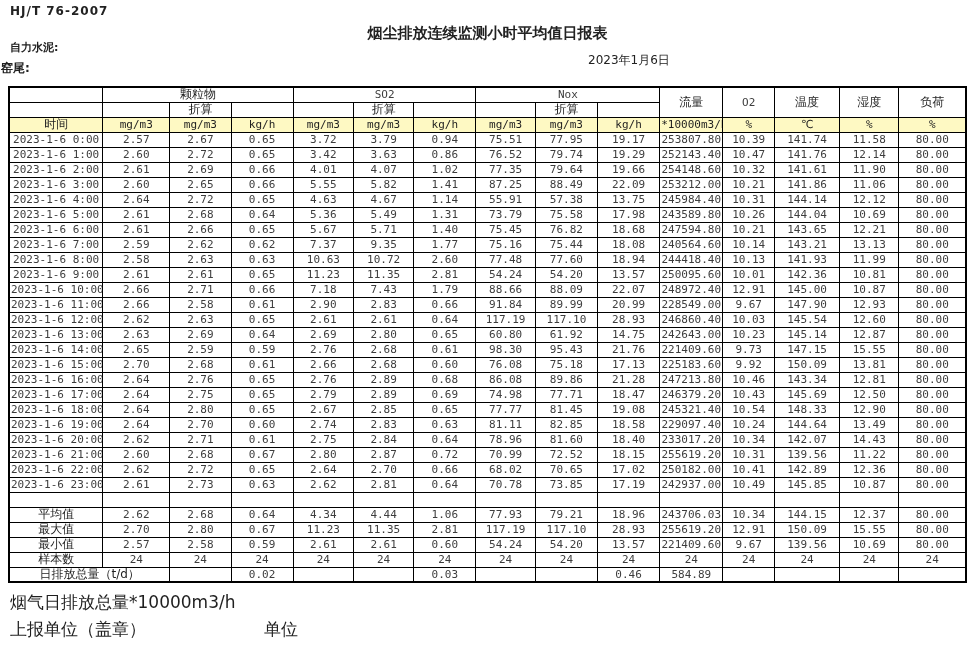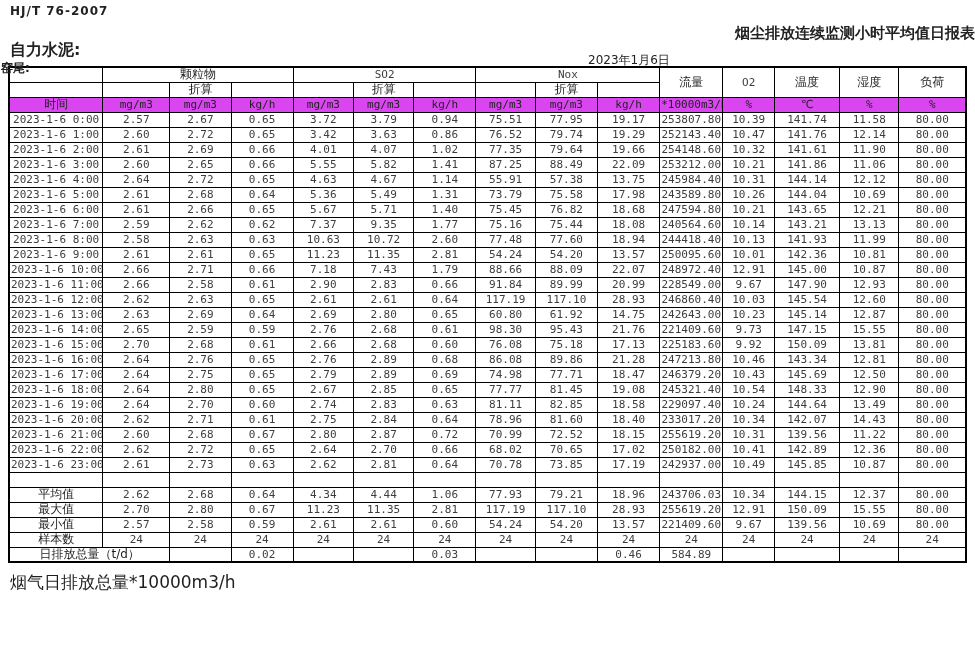--- a/index.html
+++ b/index.html
@@ -2,24 +2,24 @@
 <html><head>
 <meta charset="utf-8">
 <style>
   * { box-sizing: border-box; }
   html,body { margin:0; padding:0; background:#fff; }
   body {
     width:975px; height:670px; overflow:hidden;
     font-family:"DejaVu Sans","Liberation Sans",sans-serif;
     color:#222;
   }
-  .page-header { position:relative; height:66px; }
+  .page-header { position:relative; height:86px; }
   .std-code { position:absolute; left:10px; top:4px; font-weight:bold; font-size:12px; letter-spacing:1px; }
-  .main-title { position:absolute; left:0; right:0; top:24px; text-align:right; font-weight:bold; font-size:15px; }
-  .company { position:absolute; left:10px; top:40px; font-weight:bold; font-size:16px; }
+  .main-title { position:absolute; left:0; right:0; top:24px; text-align:center; font-weight:bold; font-size:15px; }
+  .company { position:absolute; left:10px; top:40px; font-weight:bold; font-size:11px; }
   .location { position:absolute; left:1px; top:60px; font-weight:bold; font-size:12px; }
   .report-date { position:absolute; left:588px; top:52px; font-size:12px; }
 
   table.report {
     border-collapse:collapse; table-layout:fixed;
     width:959px; margin-left:8px;
     border:2px solid #000;
   }
   table.report td, table.report th {
     border:1px solid #000;
@@ -29,21 +29,21 @@
     padding:0 1px;
     text-align:center;
     overflow:hidden; white-space:nowrap;
     color:#3d3d3d;
     font-family:"DejaVu Sans Mono","DejaVu Sans",monospace;
   }
   table.report th.cjk, table.report td.cjk {
     font-family:"DejaVu Sans","Liberation Sans",sans-serif;
     color:#1f1f1f; font-size:12px;
   }
-  tr.unit-row td { background:#d946ef; color:#1f1f1f;margin-left:16px; }
+  tr.unit-row td { background:#fef9c3; color:#1f1f1f;margin-left:16px; }
   td.label-left { text-align:left; padding-left:4px; }
   .footer { margin:8px 0 0 10px; font-size:17px; color:#1f1f1f; }
   .footer-line1 { margin-bottom:4px; }
   .footer-line2 span.unit { margin-left:118px; }
 </style>
 </head>
 <body>
 
 <div class="page-header">
   <div class="std-code">HJ/T  76-2007</div>
@@ -621,13 +621,16 @@
         <td></td>
         <td></td>
         <td></td>
         <td></td>
       </tr>
     </tbody>
 </table>
 
 <div class="footer">
   <div class="footer-line1">烟气日排放总量*10000m3/h</div>
+  <div class="footer-line2">
+    <span>上报单位（盖章）</span><span class="unit">单位</span>
+  </div>
 </div>
 
 </body></html>

